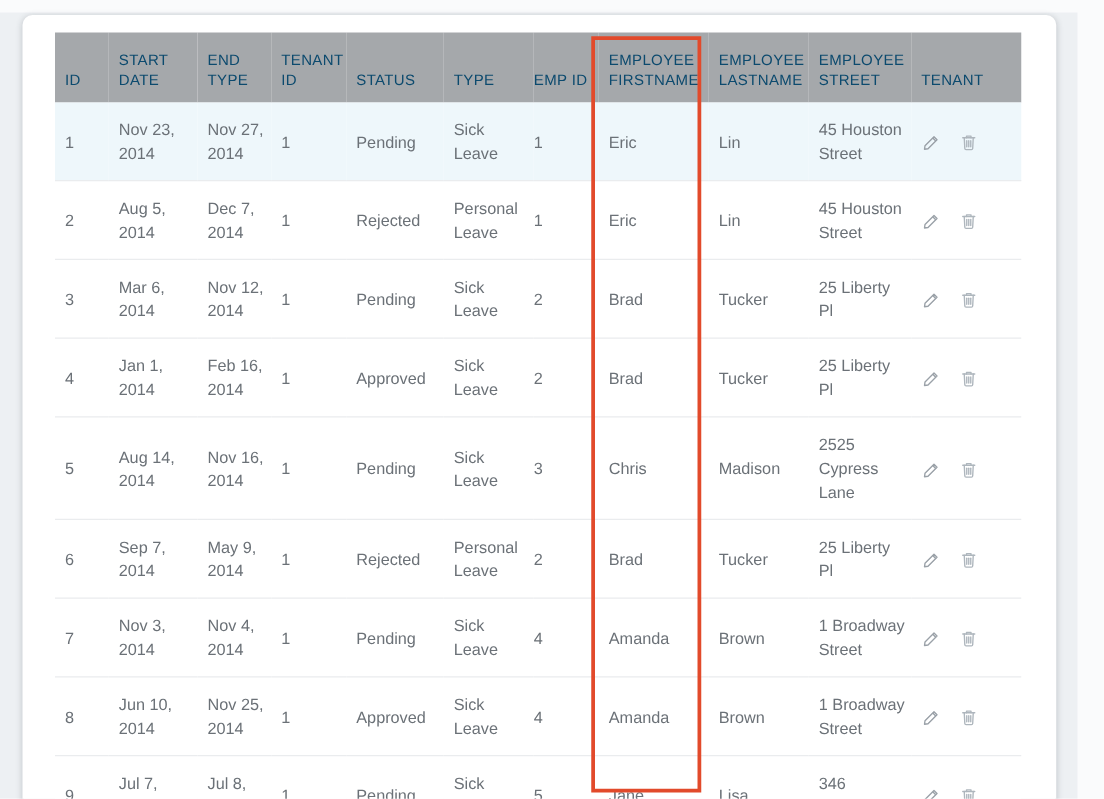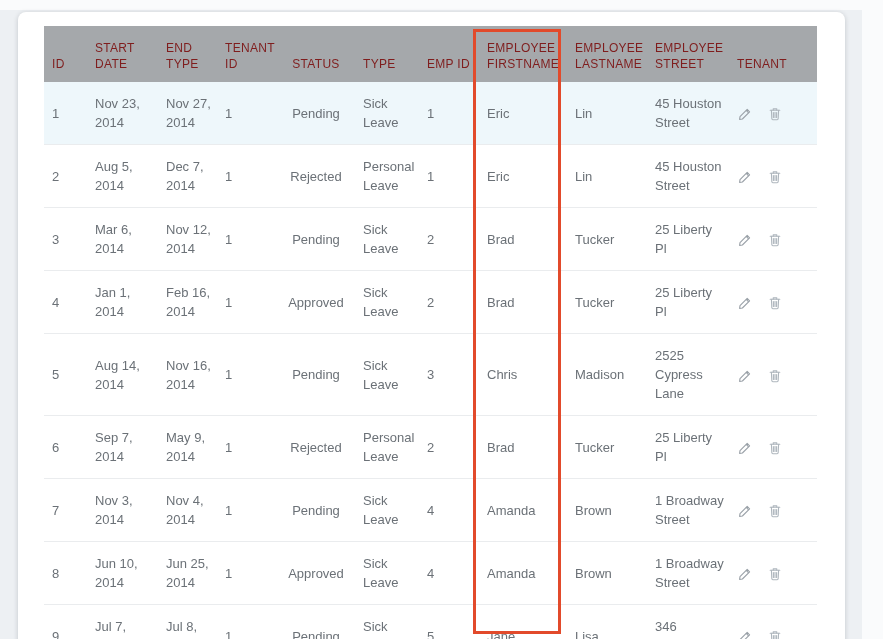--- a/index.html
+++ b/index.html
@@ -41,21 +41,21 @@
   col.c-status    { width: 78px; }
   col.c-type      { width: 72px; }
   col.c-empid     { width: 52px; }
   col.c-first     { width: 88px; }
   col.c-last      { width: 80px; }
   col.c-street    { width: 82px; }
   col.c-actions   { width: 88px; }
 
   thead th {
     background: #a5a8ab;
-    color: #7f1d1d;
+    color: #0c4a6e;
     font-size: 12px;
     font-weight: normal;
     letter-spacing: 0.3px;
     text-align: left;
     vertical-align: bottom;
     height: 56px;
     box-sizing: border-box;
     padding: 0 4px 10px 8px;
     line-height: 16px;
   }
@@ -63,21 +63,21 @@
     color: #6b7177;
     font-size: 13px;
     line-height: 19px;
     padding: 12px 4px 12px 8px;
     vertical-align: middle;
     border-bottom: 1px solid #eaecee;
     background: #ffffff;
     word-wrap: break-word;
   }
   tbody tr:first-child td { background: #eef7fb; }
-  .col-status { text-align: center; padding-right: 8px !important; }
+  .col-status { text-align: left; padding-right: 8px !important; }
   .col-empid  { padding-left: 0 !important; }
   .col-actions { white-space: nowrap; }
   .icon-btn {
     display: inline-block;
     width: 16px; height: 16px;
     cursor: pointer;
     vertical-align: middle;
   }
   .icon-btn + .icon-btn { margin-left: 10px; }
   .icon-btn svg { display: block; }
@@ -342,21 +342,21 @@
           <path d="M8 6.5 V11.4"></path>
           <path d="M9.6 6.5 V11.4"></path>
         </svg>
       </span>
     </td>
   </tr>
 
   <tr>
     <td>8</td>
     <td>Jun 10, 2014</td>
-    <td>Jun 25, 2014</td>
+    <td>Nov 25, 2014</td>
     <td>1</td>
     <td class="col-status">Approved</td>
     <td>Sick Leave</td>
     <td class="col-empid">4</td>
     <td>Amanda</td>
     <td>Brown</td>
     <td>1 Broadway Street</td>
     <td class="col-actions">
       <span class="icon-btn">
         <svg width="16" height="16" viewBox="0 0 16 16" fill="none" stroke="#9aa1a8" stroke-width="1.1" stroke-linejoin="round">

